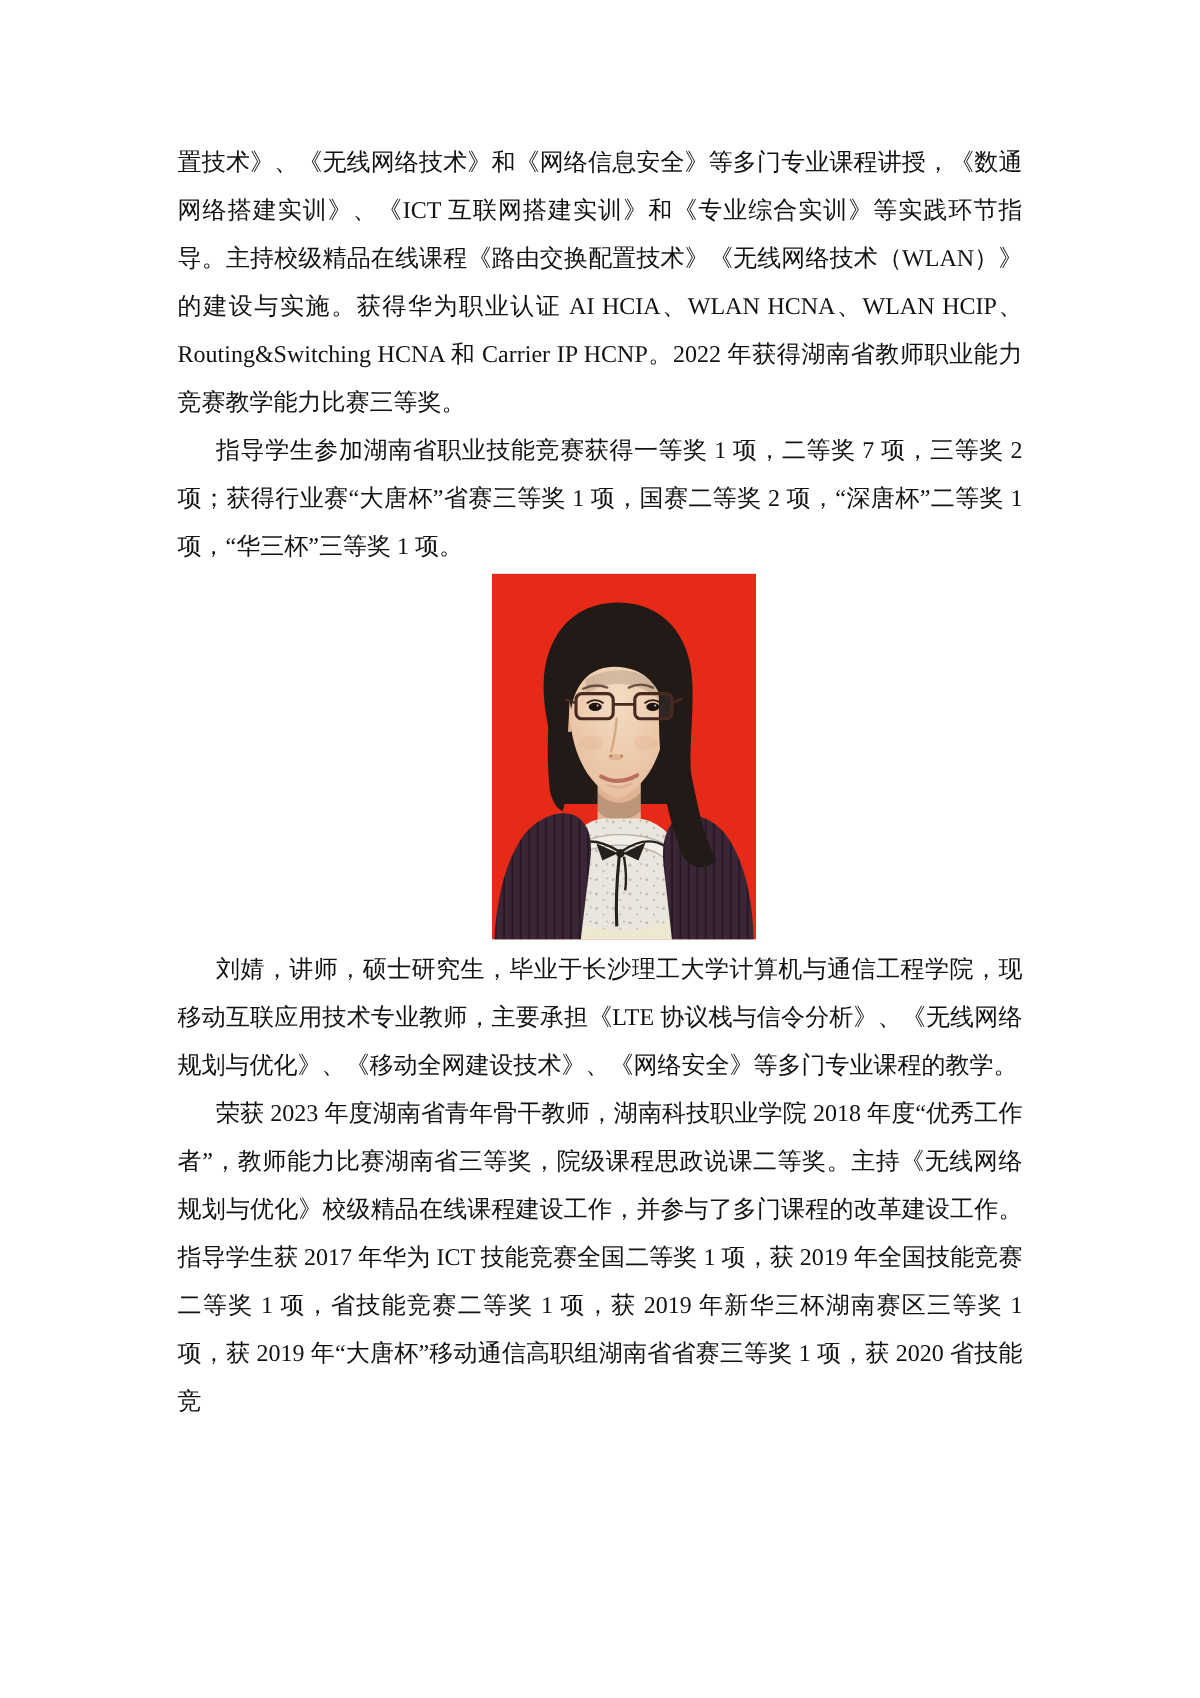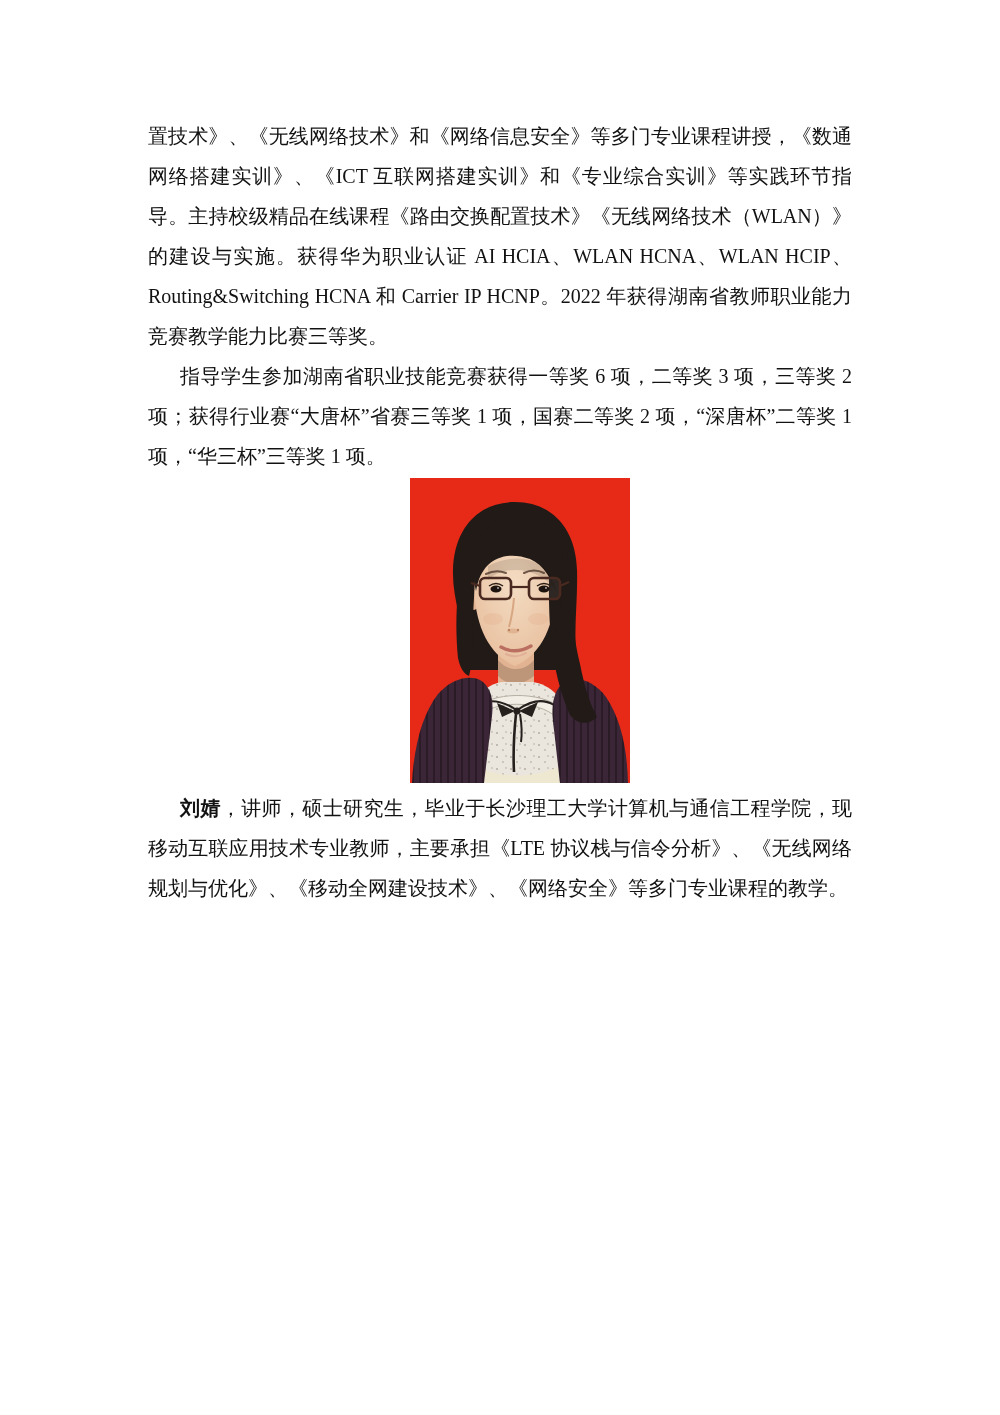--- a/index.html
+++ b/index.html
@@ -20,21 +20,21 @@
     color: #121212;
   }
   .para {
     margin: 0;
     font-size: 20px;
     line-height: 40px;
     text-align: justify;
     text-justify: inter-ideograph;
   }
   .para.indent { text-indent: 1.6em; }
-  .para b { font-weight: bold; }
+  .para b { font-weight: normal; }
   .photo-row {
     height: 310px;
     padding-top: 2px;
     text-align: center;
   }
   .photo {
     display: inline-block;
     position: relative;
     left: 20px;
     width: 220px; height: 305px;
@@ -43,21 +43,21 @@
   .photo svg { display: block; }
 </style>
 </head>
 <body>
 
 <div class="page">
   <div class="content">
 
     <div>
         <p class="para">置技术》、《无线网络技术》和《网络信息安全》等多门专业课程讲授，《数通网络搭建实训》、《ICT 互联网搭建实训》和《专业综合实训》等实践环节指导。主持校级精品在线课程《路由交换配置技术》《无线网络技术（WLAN）》的建设与实施。获得华为职业认证 AI HCIA、WLAN HCNA、WLAN HCIP、Routing&amp;Switching HCNA 和 Carrier IP HCNP。2022 年获得湖南省教师职业能力竞赛教学能力比赛三等奖。</p>
-        <p class="para indent">指导学生参加湖南省职业技能竞赛获得一等奖 6 项，二等奖 3 项，三等奖 2 项；获得行业赛“大唐杯”省赛三等奖 1 项，国赛二等奖 2 项，“深唐杯”二等奖 1 项，“华三杯”三等奖 1 项。</p>
+        <p class="para indent">指导学生参加湖南省职业技能竞赛获得一等奖 1 项，二等奖 7 项，三等奖 2 项；获得行业赛“大唐杯”省赛三等奖 1 项，国赛二等奖 2 项，“深唐杯”二等奖 1 项，“华三杯”三等奖 1 项。</p>
       </div>
 
     <div class="photo-row">
       <div class="photo">
         <svg width="220" height="305" viewBox="0 0 220 305">
           <defs>
             <radialGradient id="skinGrad" cx="50%" cy="42%" r="65%">
               <stop offset="0%" stop-color="#f4dcc2"></stop>
               <stop offset="100%" stop-color="#e7bd9c"></stop>
             </radialGradient>
@@ -153,16 +153,17 @@
           <g>
             <path d="M91,169 Q105,177 121,168" fill="none" stroke="#bb6f60" stroke-width="3.4" stroke-linecap="round"></path>
             <path d="M96,176 Q106,181 116,175" fill="none" stroke="#d8a18d" stroke-width="2" opacity="0.6" stroke-linecap="round"></path>
           </g>
         </svg>
       </div>
     </div>
 
     <div>
         <p class="para indent"><b>刘婧</b>，讲师，硕士研究生，毕业于长沙理工大学计算机与通信工程学院，现移动互联应用技术专业教师，主要承担《LTE 协议栈与信令分析》、《无线网络规划与优化》、《移动全网建设技术》、《网络安全》等多门专业课程的教学。</p>
+        <p class="para indent">荣获 2023 年度湖南省青年骨干教师，湖南科技职业学院 2018 年度“优秀工作者”，教师能力比赛湖南省三等奖，院级课程思政说课二等奖。主持《无线网络规划与优化》校级精品在线课程建设工作，并参与了多门课程的改革建设工作。指导学生获 2017 年华为 ICT 技能竞赛全国二等奖 1 项，获 2019 年全国技能竞赛二等奖 1 项，省技能竞赛二等奖 1 项，获 2019 年新华三杯湖南赛区三等奖 1 项，获 2019 年“大唐杯”移动通信高职组湖南省省赛三等奖 1 项，获 2020 省技能竞</p>
       </div>
 
   </div>
 </div>
 
 </body></html>

